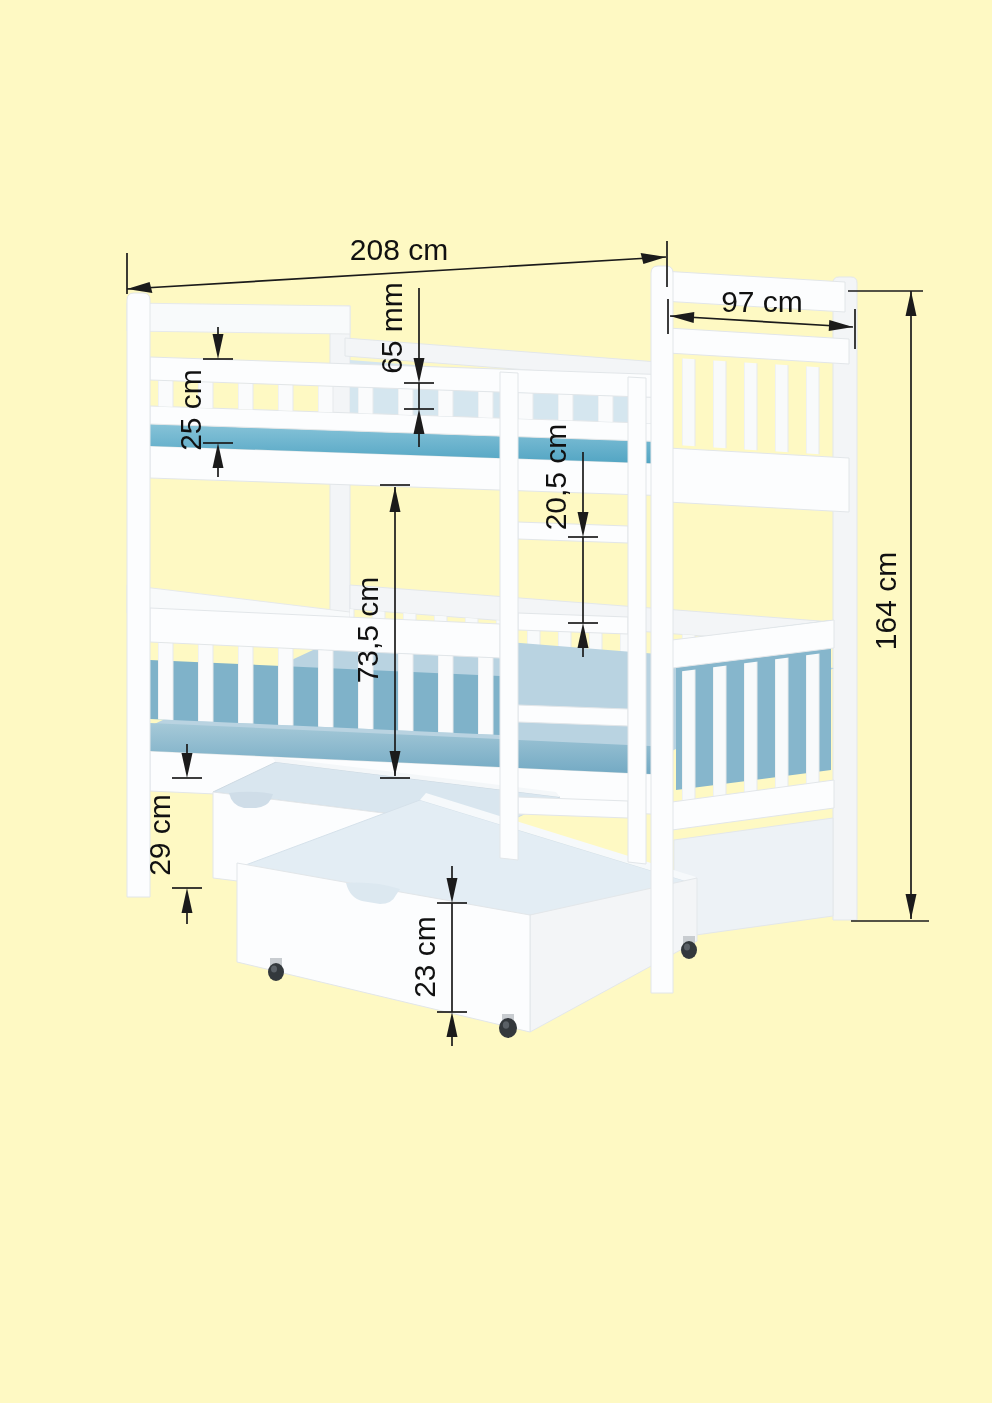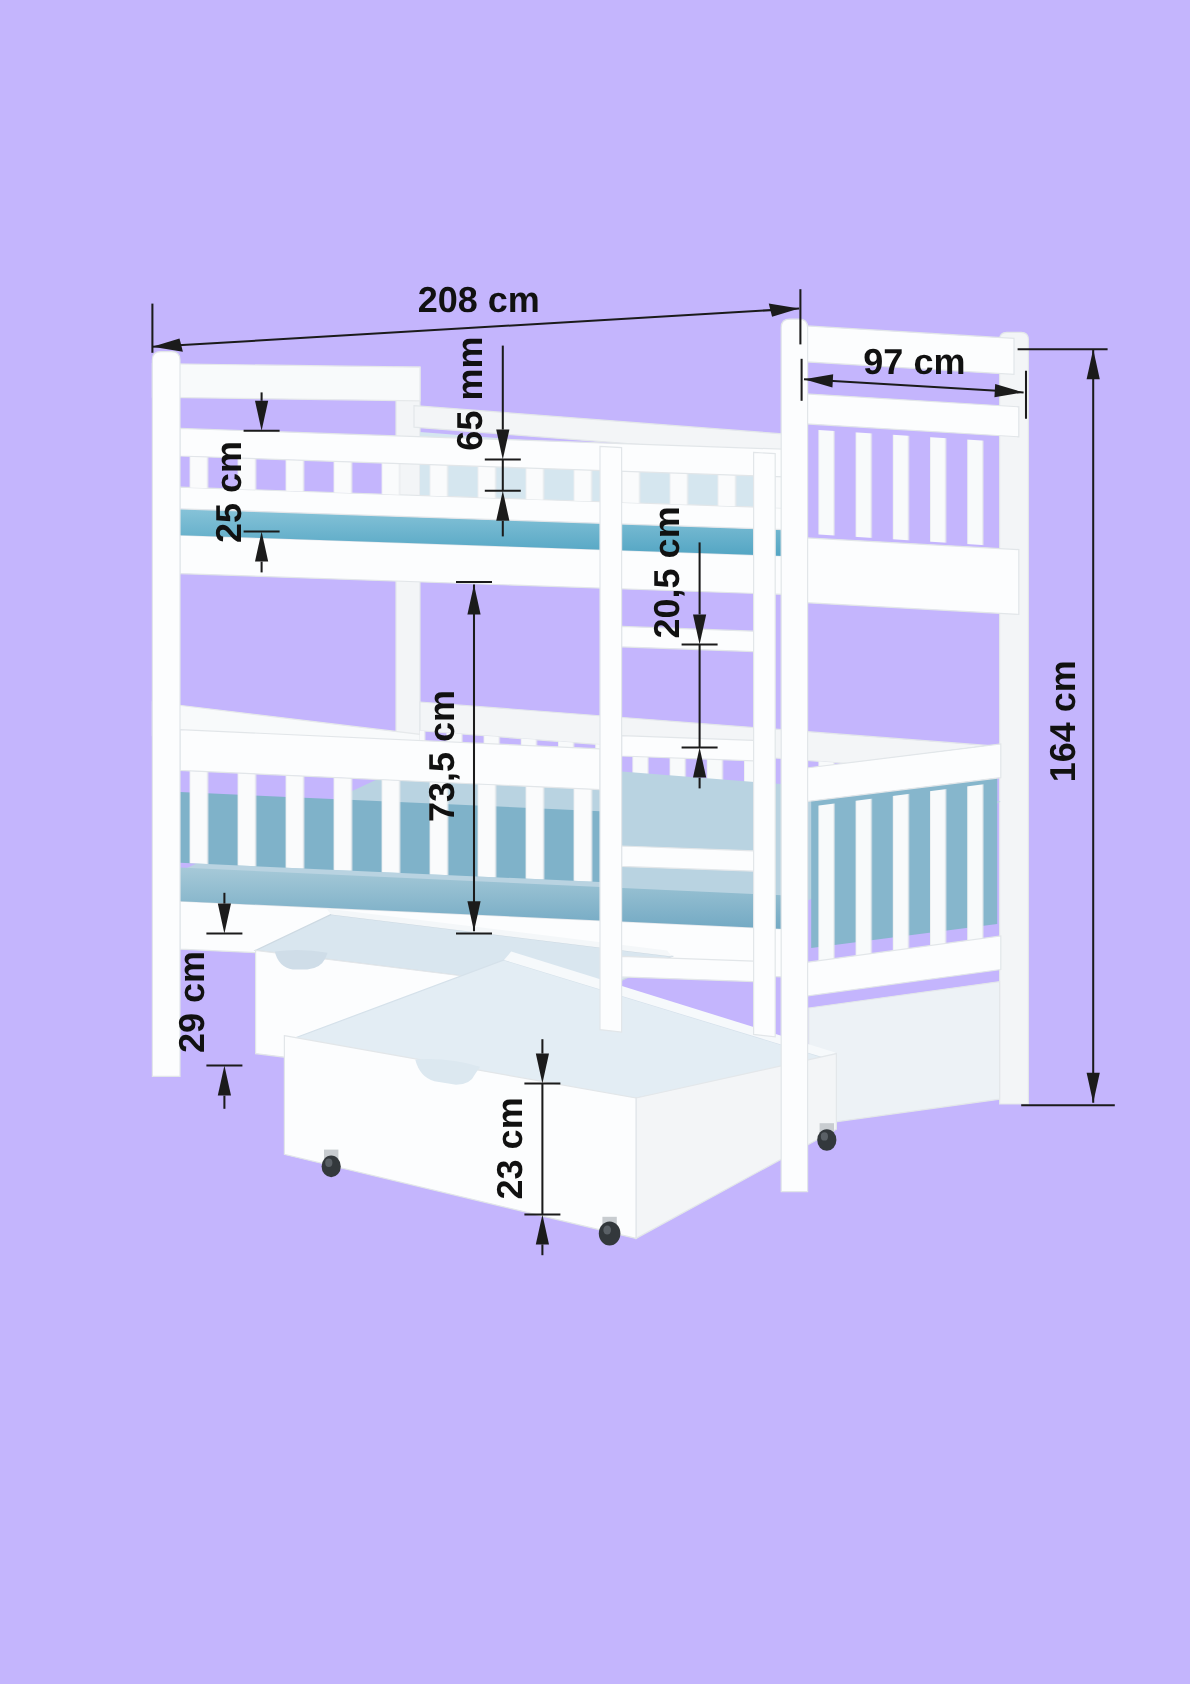--- a/index.html
+++ b/index.html
@@ -1,17 +1,17 @@
 <!DOCTYPE html>
 <html><head>
 <meta charset="utf-8">
 <style>
   html,body{margin:0;padding:0;background:#ffffff;}
-  .stage{position:relative;width:992px;height:1403px;background:#c4b5fd;overflow:hidden;
-         font-family:"Liberation Sans",sans-serif;font-weight:bold;}
+  .stage{position:relative;width:992px;height:1403px;background:#fef9c3;overflow:hidden;
+         font-family:"Liberation Sans",sans-serif;}
   svg{position:absolute;left:0;top:0;}
   .frame{fill:#fcfdfe;stroke:#e2e6e9;stroke-width:1;}
   .frame2{fill:#f3f5f7;stroke:#e3e7ea;stroke-width:1;}
   .frame3{fill:#f8fafb;stroke:#e6e9eb;stroke-width:1;}
   .dim{stroke:#1b1b1b;stroke-width:1.7;fill:none;}
   .dimf{fill:#1b1b1b;stroke:none;}
   .dimt{font-family:"Liberation Sans",sans-serif;font-size:30px;fill:#111;}
 </style>
 </head>
 <body>

